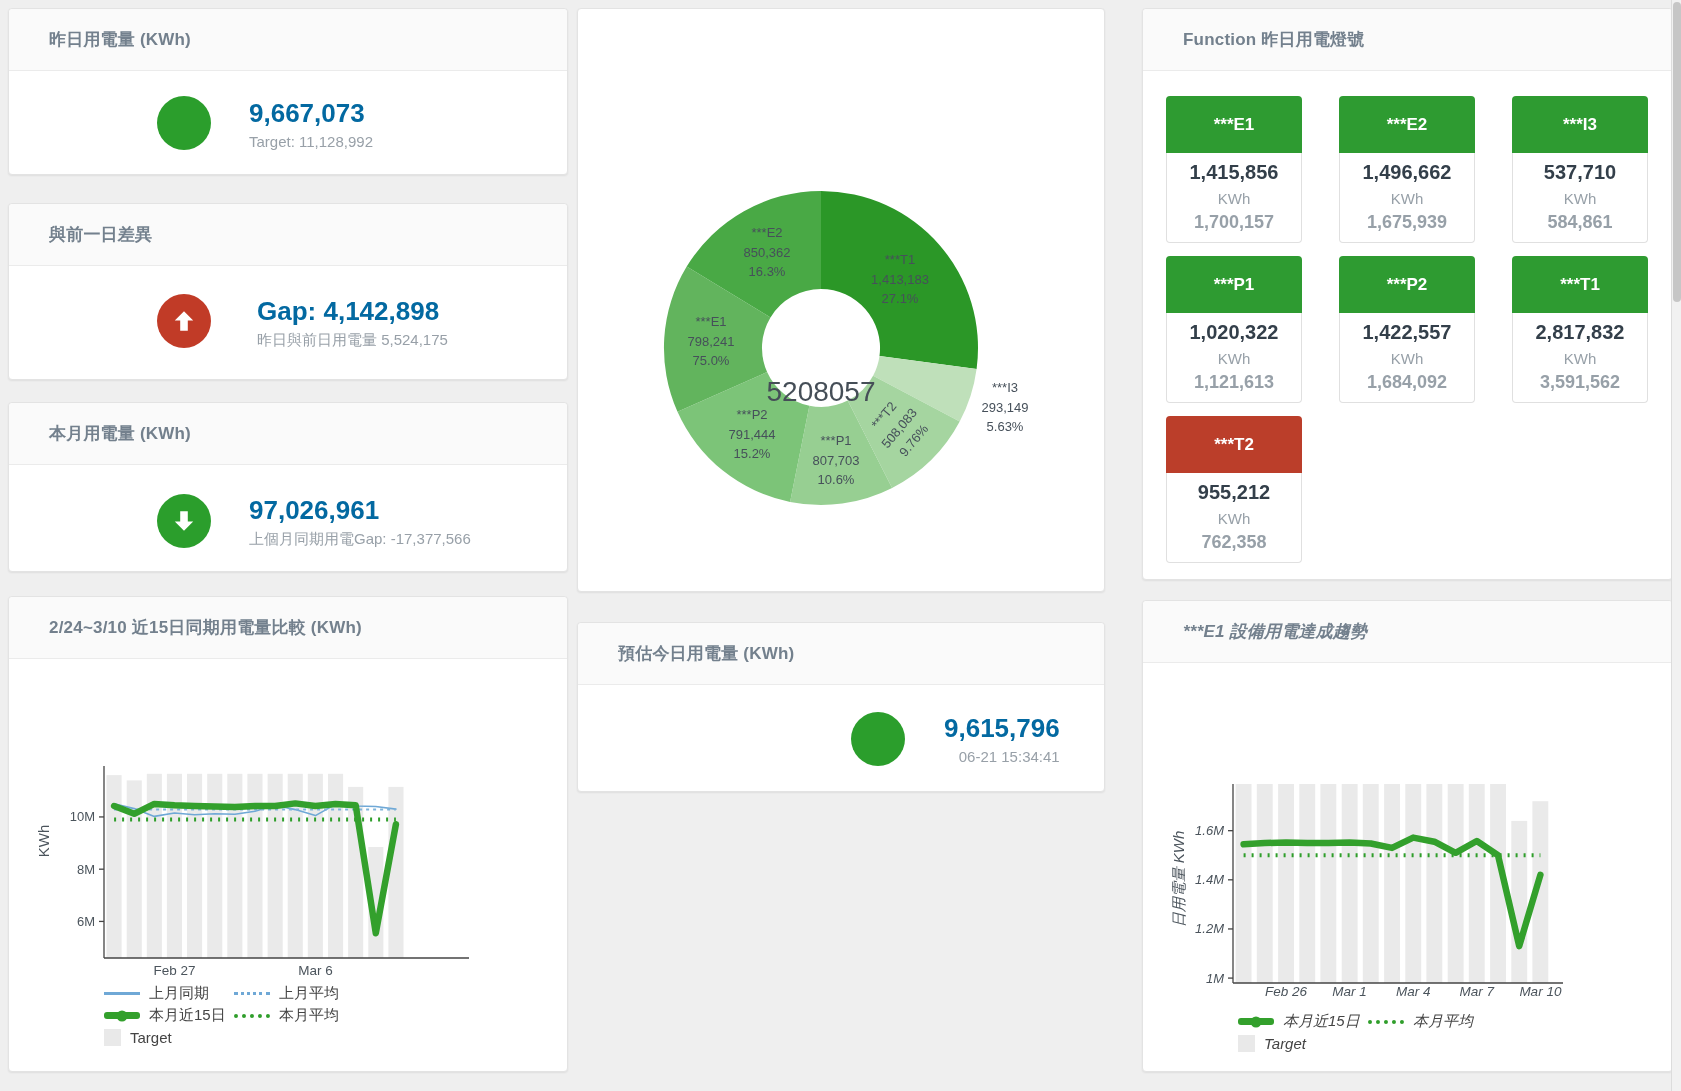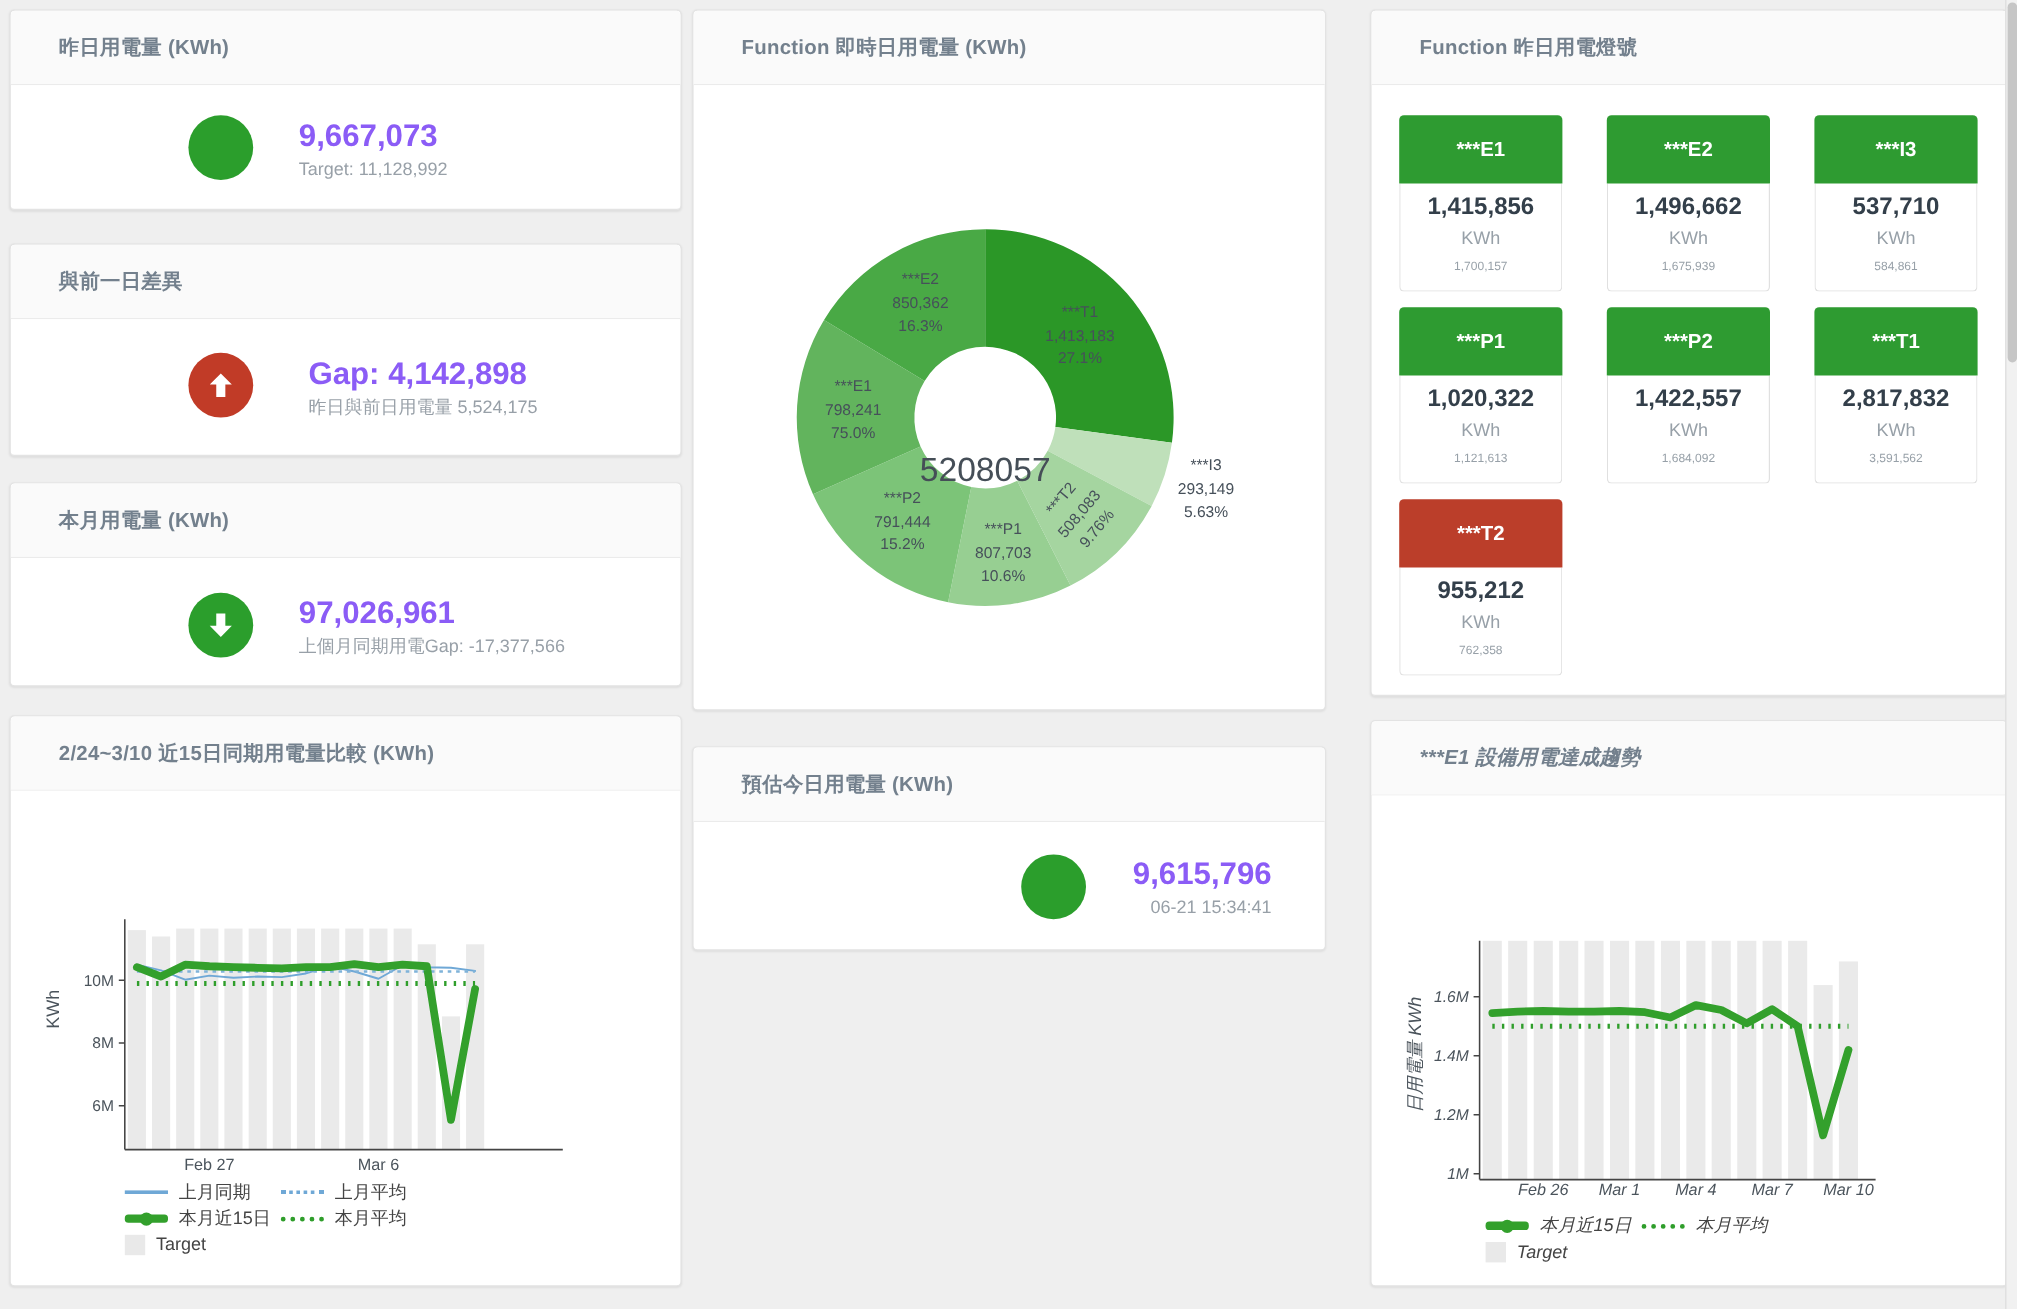--- a/index.html
+++ b/index.html
@@ -4,32 +4,32 @@
 <style>
   html,body{margin:0;padding:0;background:#efefef;font-family:"Liberation Sans","DejaVu Sans",sans-serif;}
   .page{position:relative;width:1681px;height:1091px;background:#efefef;overflow:hidden;}
   .card{position:absolute;background:#fff;border:1px solid #e3e3e3;border-radius:4px;box-shadow:0 1px 2px rgba(0,0,0,.07);}
   .card-h{height:62px;display:flex;align-items:center;padding:0 40px;background:#fafafa;border-bottom:1px solid #ebebeb;border-radius:4px 4px 0 0;box-sizing:border-box;}
   .card-h h3{margin:0;font-size:17px;font-weight:700;color:#73808d;letter-spacing:.2px;}
   .dot{position:absolute;width:54px;height:54px;border-radius:50%;display:flex;align-items:center;justify-content:center;}
   .dot.green{background:#2b9e2c;}
   .dot.red{background:#c13b27;}
   .stat-text{position:absolute;}
-  .big{font-size:26px;font-weight:700;color:#8b5cf6;line-height:30px;white-space:nowrap;}
+  .big{font-size:26px;font-weight:700;color:#0369a1;line-height:30px;white-space:nowrap;}
   .sub{font-size:15px;color:#98a0a8;line-height:24px;margin-top:2px;white-space:nowrap;}
   .center-text{text-align:right;}
   
   .tiles{position:absolute;left:23px;top:87px;display:grid;grid-template-columns:repeat(3,136px);gap:13px 37px;}
   .tile-h{height:57px;display:flex;align-items:center;justify-content:center;color:#fff;font-weight:700;font-size:17px;border-radius:4px 4px 0 0;}
   .tile-h.green{background:#2e9b31;}
   .tile-h.red{background:#bb3e2a;}
   .tile-b{height:83px;border:1px solid #e0e0e0;border-top:none;border-radius:0 0 4px 4px;text-align:center;padding-top:6px;box-sizing:content-box;}
   .tile-v{font-size:20px;font-weight:700;color:#333f4a;line-height:27px;}
   .tile-u{font-size:15px;color:#97a0a8;line-height:25px;}
-  .tile-t{font-size:10px;color:#97a0a8;line-height:23px;}
+  .tile-t{font-size:18px;color:#97a0a8;line-height:23px;font-weight:bold;}
   
   .pie-labels{position:absolute;left:0;top:0;right:0;bottom:0;pointer-events:none;}
   .pie-label{position:absolute;transform:translate(-50%,-50%);text-align:center;font-size:13px;line-height:1.5;color:#46505a;white-space:nowrap;}
   .pie-center{position:absolute;transform:translate(-50%,-50%);font-size:28px;color:#454e57;}
   
   svg text.tick{font-family:"Liberation Sans","DejaVu Sans",sans-serif;font-size:13px;fill:#4b545c;}
   svg text.xtick{font-size:13.5px;}
   svg text.axis-label{font-family:"Liberation Sans","DejaVu Sans",sans-serif;font-size:15px;fill:#4b545c;}
   
   .legend{position:absolute;}
@@ -153,23 +153,20 @@
         <div class="legend-row">
           <div class="legend-item">
             <span class="sw sw-square"></span>
             <span>Target</span>
           </div>
         </div>
       </div>
   </section>
 
   <section class="card" style="left:577px;top:8px;width:526px;height:582px;">
-    <header class="card-h">
-        <h3>Function 即時日用電量 (KWh)</h3>
-      </header>
     <svg id="donut-svg" width="524" height="518" style="position:absolute;left:0;top:62px;">
         <path d="M243.0 120.0 A157 157 0 0 1 398.6 298.0 L301.5 284.9 A59 59 0 0 0 243.0 218.0 Z" fill="#2b9727"></path>
         <path d="M398.6 298.0 A157 157 0 0 1 381.7 350.6 L295.1 304.7 A59 59 0 0 0 301.5 284.9 Z" fill="#bfe0ba"></path>
         <path d="M381.7 350.6 A157 157 0 0 1 314.1 417.0 L269.7 329.6 A59 59 0 0 0 295.1 304.7 Z" fill="#a5d5a0"></path>
         <path d="M314.1 417.0 A157 157 0 0 1 212.1 430.9 L231.4 334.8 A59 59 0 0 0 269.7 329.6 Z" fill="#97cf92"></path>
         <path d="M212.1 430.9 A157 157 0 0 1 99.5 340.8 L189.1 301.0 A59 59 0 0 0 231.4 334.8 Z" fill="#7cc478"></path>
         <path d="M99.5 340.8 A157 157 0 0 1 108.7 195.6 L192.5 246.4 A59 59 0 0 0 189.1 301.0 Z" fill="#62b45d"></path>
         <path d="M108.7 195.6 A157 157 0 0 1 243.0 120.0 L243.0 218.0 A59 59 0 0 0 192.5 246.4 Z" fill="#49a945"></path>
       </svg>
     <div class="pie-labels" id="donut-labels">

